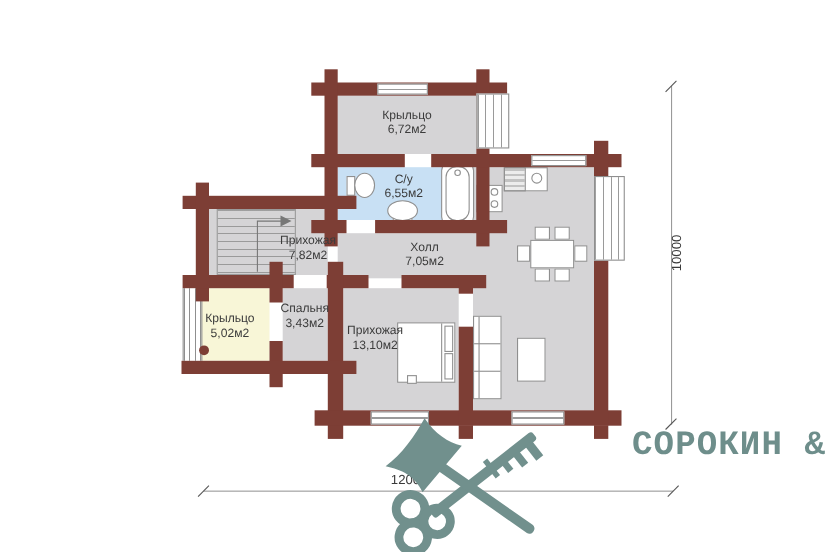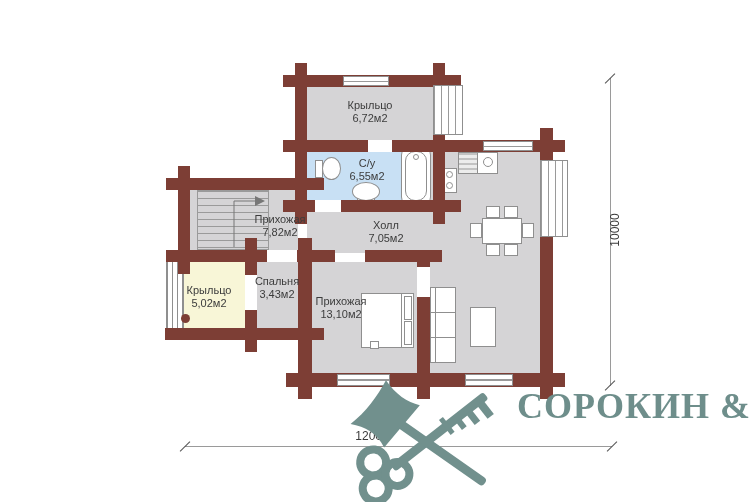--- a/index.html
+++ b/index.html
@@ -26,21 +26,21 @@
          font-size:15px;color:#1f1f1f;z-index:9;}
   #stairs{position:absolute;left:32px;top:130px;width:72px;height:60px;
           border:1px solid #9a9a9a;box-sizing:border-box;
           background-image:repeating-linear-gradient(to bottom,#9a9a9a 0 1px,transparent 1px 7px);z-index:2;}
   #railing{position:absolute;left:1px;top:202px;width:16px;height:66px;
            border-left:1px solid #8f8f8f;border-right:1px solid #8f8f8f;
            background-image:repeating-linear-gradient(to right,#8f8f8f 0 1px,transparent 1px 5px);z-index:2;}
   #post{position:absolute;left:16px;top:254px;width:9px;height:9px;border-radius:50%;background:#7d3e35;z-index:5;}
   .burner{position:absolute;width:7px;height:7px;border:1px solid #8f8f8f;border-radius:50%;box-sizing:border-box;}
   #logo-text{position:absolute;right:2px;top:390px;text-align:right;color:#6e8e8b;z-index:9;}
-  #logo-text .l1{font-family:Liberation Serif, serif;font-weight:bold;font-size:36px;line-height:32px;letter-spacing:1px;}
+  #logo-text .l1{font-family:Liberation Mono, monospace;font-weight:bold;font-size:31px;line-height:32px;letter-spacing:1px;}
   #logo-text .l2{font-family:"DejaVu Serif",serif;font-weight:bold;font-size:33px;line-height:34px;letter-spacing:1px;}
   #logo-text .l3{font-family:"Liberation Serif",serif;font-size:25px;line-height:27px;letter-spacing:2px;color:#789793;}
   #logo-icon{position:absolute;left:332px;top:383px;width:190px;height:118px;z-index:8;overflow:visible;}
 </style>
 </head>
 <body>
 
 <div id="page">
 
 

